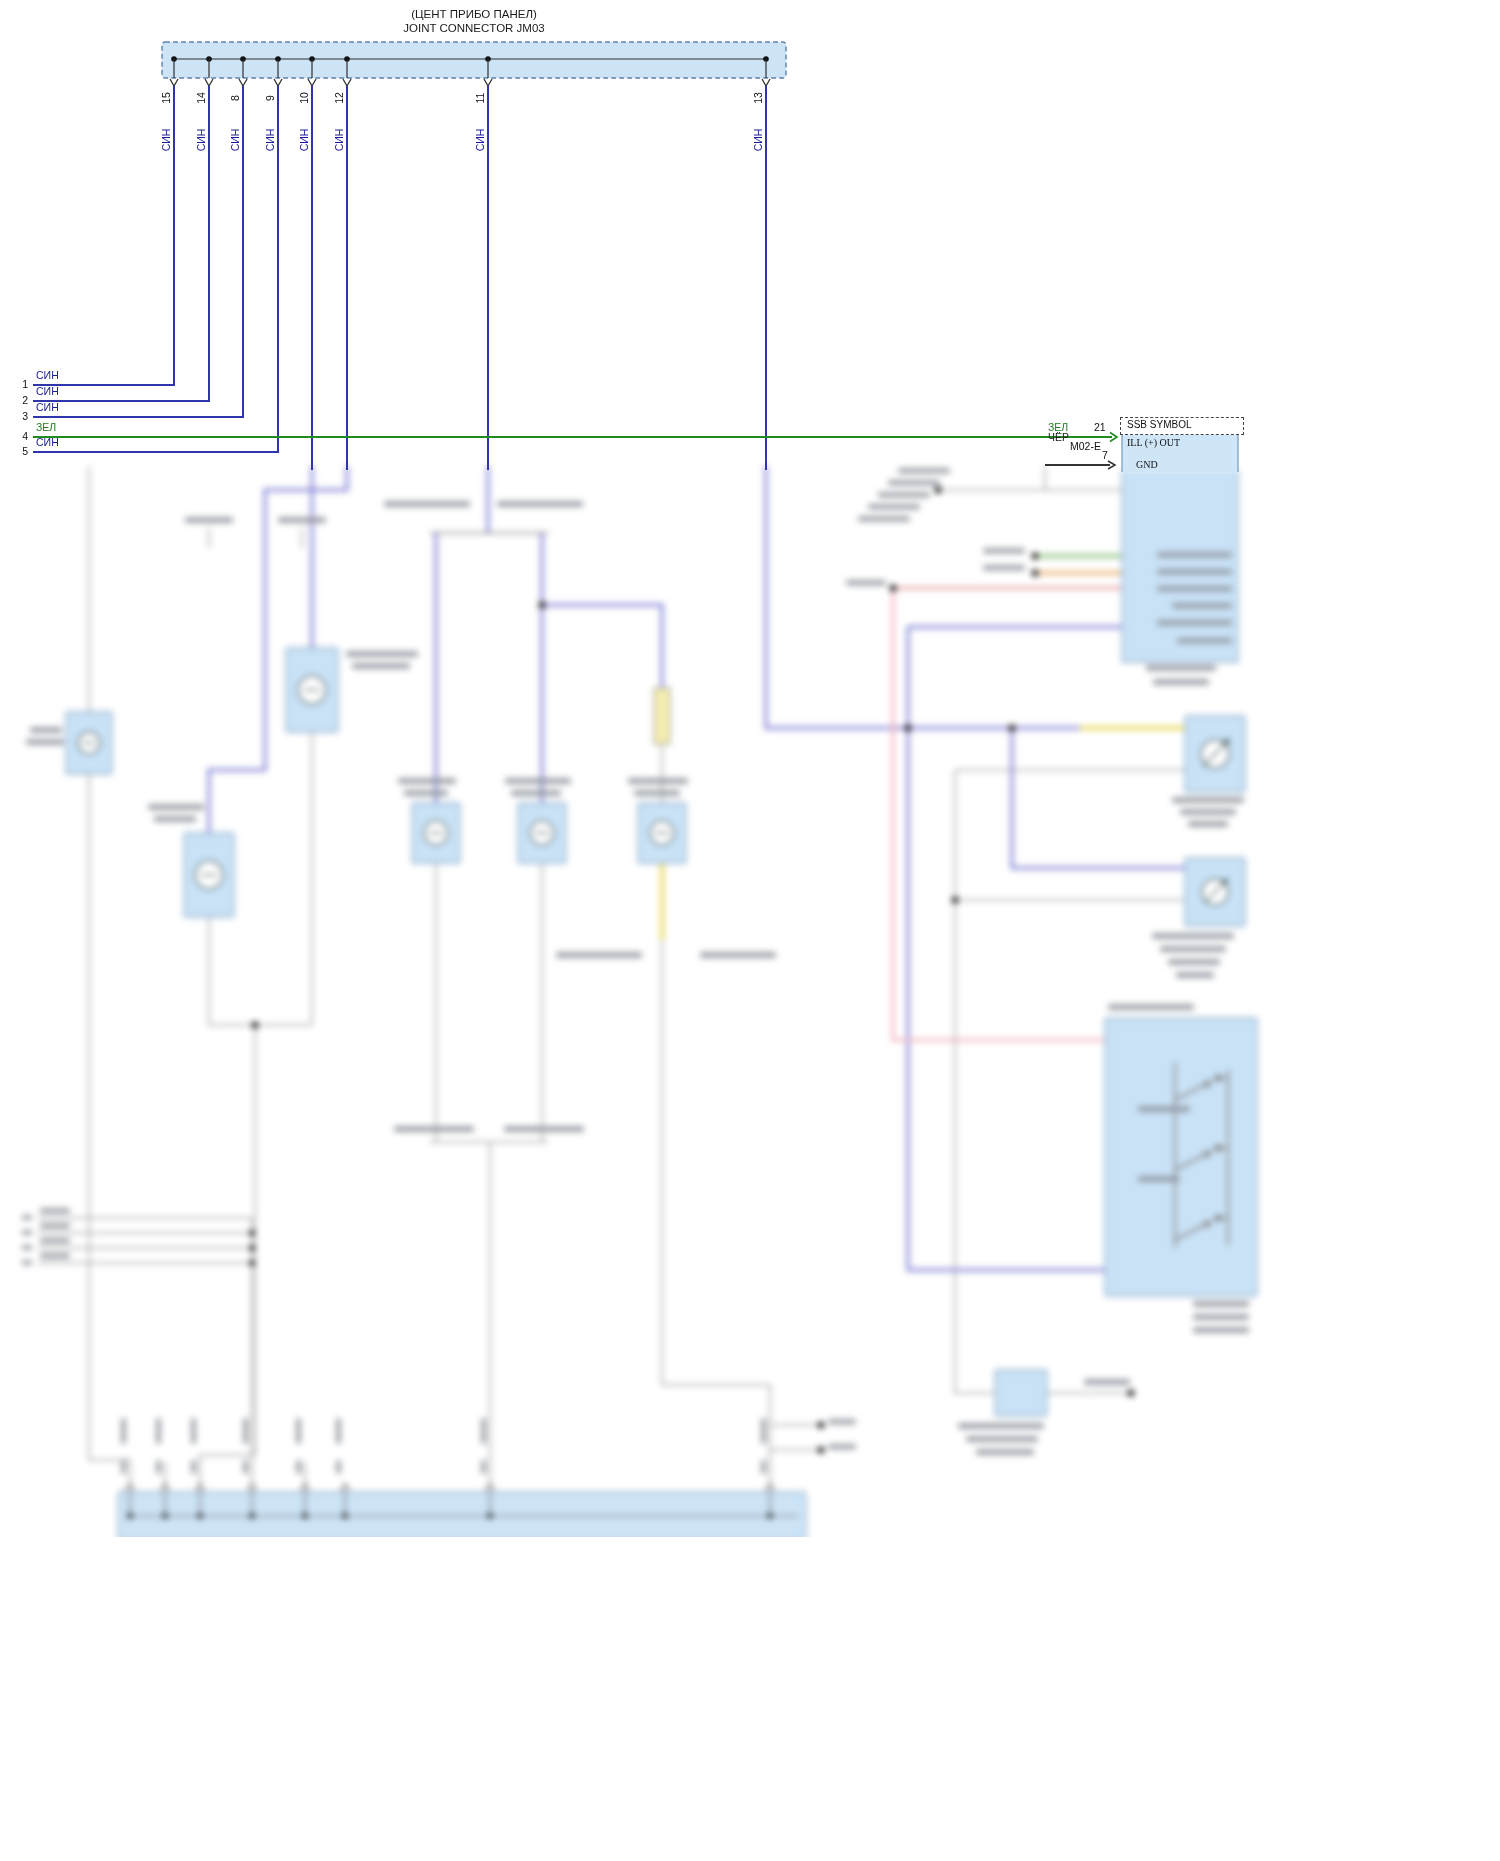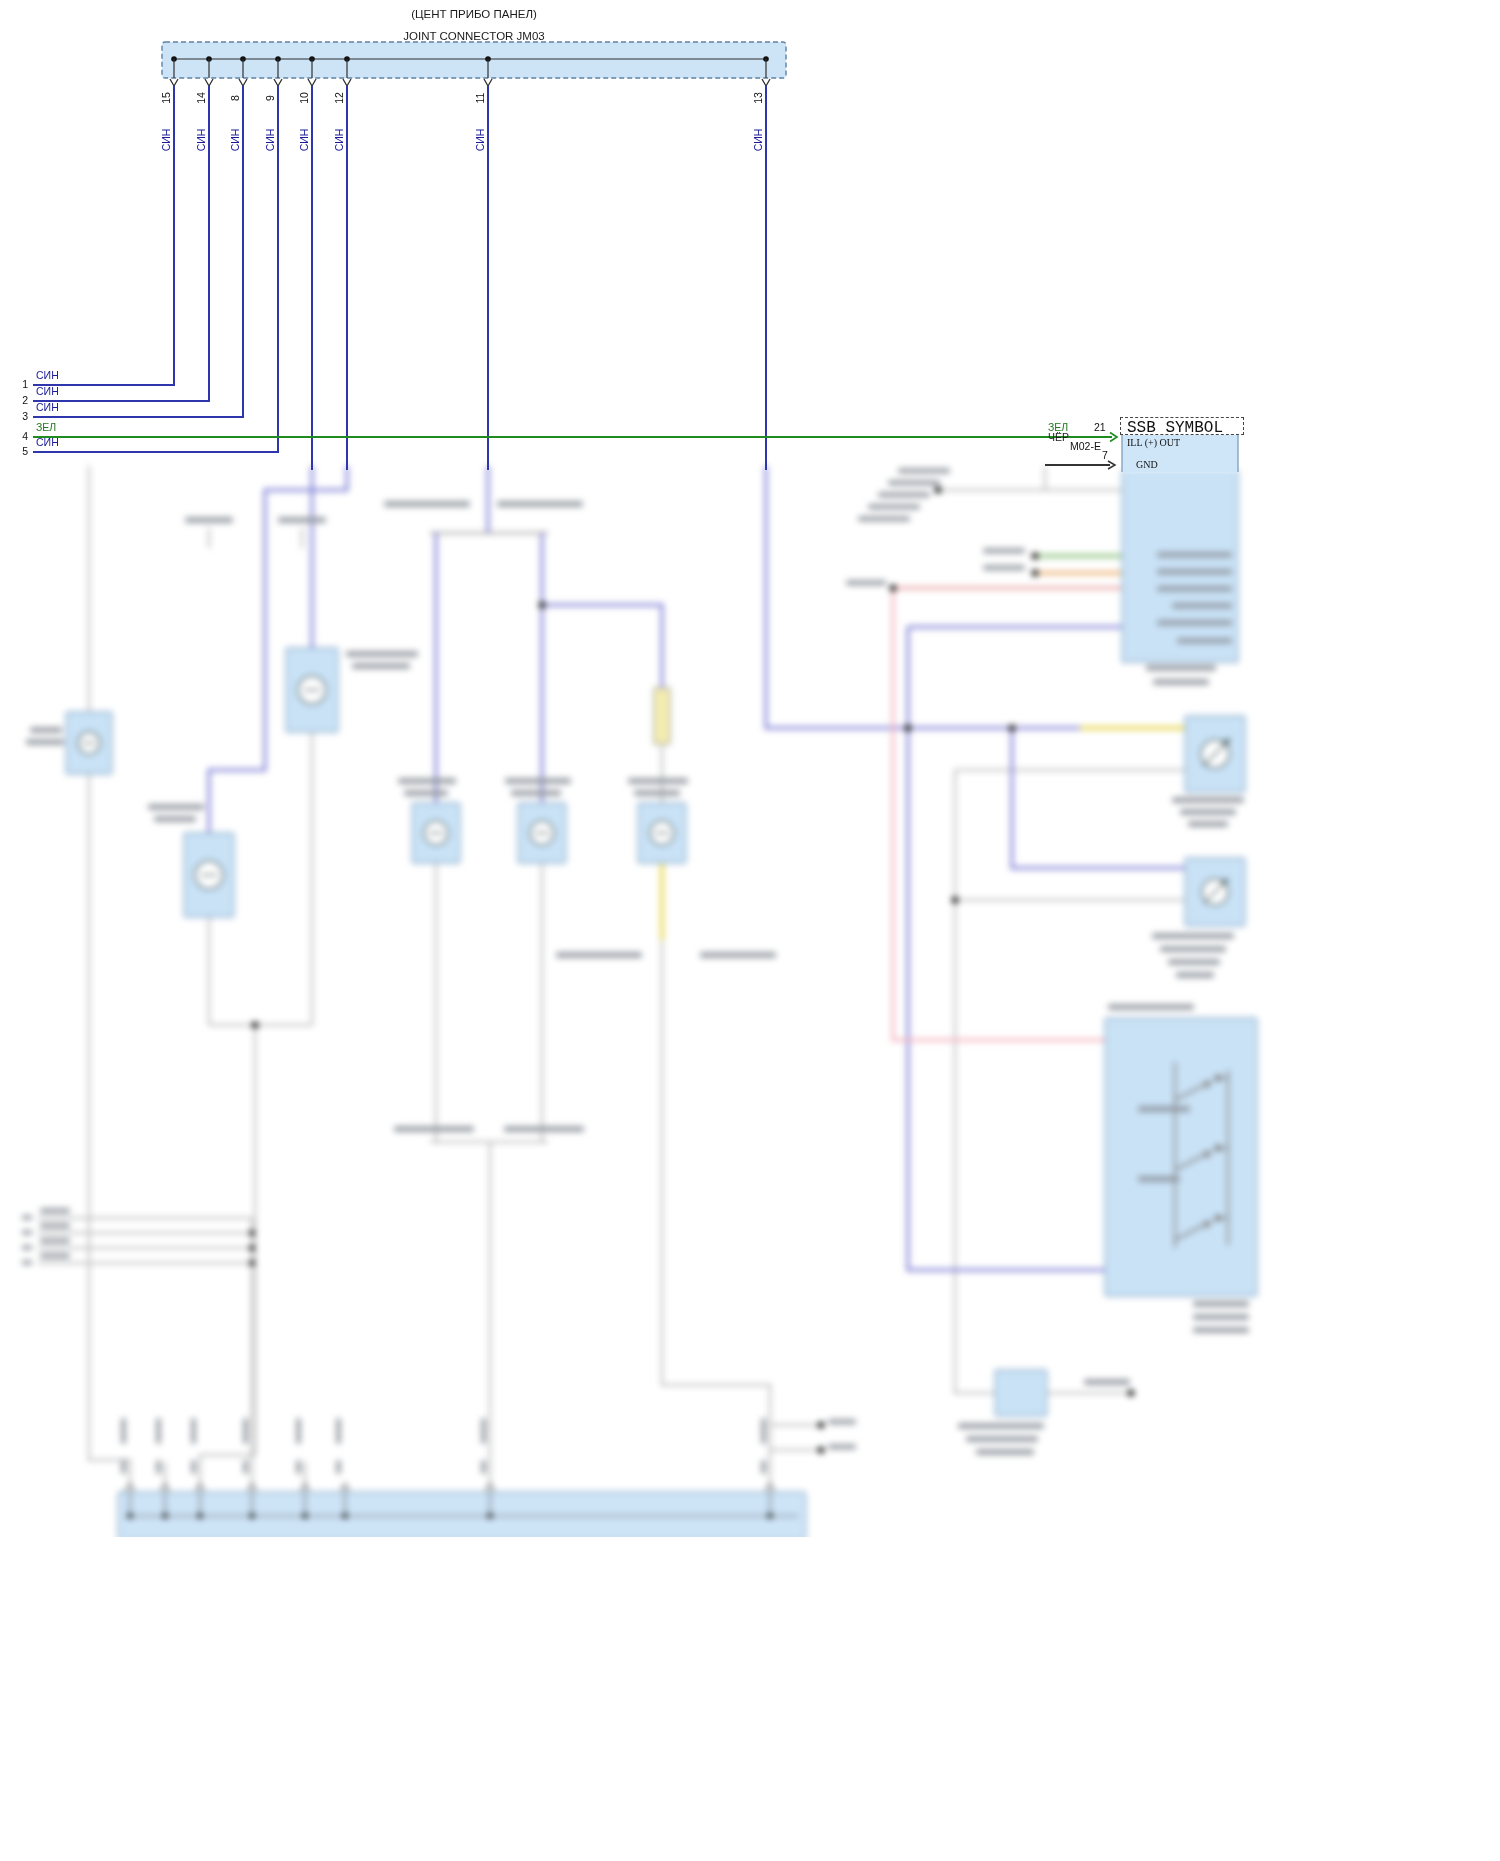--- a/index.html
+++ b/index.html
@@ -13,21 +13,21 @@
   .lbl{position:absolute;font-size:10.5px;color:#111;white-space:nowrap;z-index:3;line-height:12px;}
   .v-label{position:absolute;font-size:10.5px;white-space:nowrap;z-index:3;
            transform:translate(-50%,-50%) rotate(-90deg);line-height:11px;}
   .c-blue{color:#1b1b99;}
   .c-green{color:#1e7a1e;}
   .c-black{color:#222;}
   .title{position:absolute;left:324px;width:300px;text-align:center;font-size:11.5px;color:#1a1a1a;z-index:3;}
   .num{font-size:10.5px;color:#111;}
   .ssbbox{position:absolute;left:1120px;top:417px;width:122px;height:16px;background:#fff;
           border:1.2px dashed #444;z-index:3;}
-  .ssbbox span{position:absolute;left:6px;top:1px;font-size:16px;color:#111;white-space:nowrap;font-family:Liberation Mono, monospace;}
+  .ssbbox span{position:absolute;left:6px;top:1px;font-size:10px;color:#111;white-space:nowrap;}
   .modtext{position:absolute;font-size:10px;color:#111;white-space:nowrap;z-index:4;font-family:Liberation Serif, serif;}
 </style>
 </head>
 <body>
 
 <div id="stage">
 
   <div class="blurwrap">
   <svg width="1500" height="1861" viewBox="0 0 1500 1861">
 
@@ -341,21 +341,21 @@
       <polyline points="1108,461 1115,465 1108,469" stroke-width="1.5"></polyline>
     </g>
 
     <g>
       <rect x="1122" y="432" width="116" height="40" fill="#cfe6f8" stroke="none"></rect>
       <path d="M1122,472 V432 H1238 V472" fill="none" stroke="#85a5c4" stroke-width="1.4"></path>
     </g>
   </svg>
 
   <div class="title" style="top:8px">(ЦЕНТ ПРИБО ПАНЕЛ)</div>
-  <div class="title" style="top:30px">JOINT CONNECTOR JM03</div>
+  <div class="title" style="top:22px">JOINT CONNECTOR JM03</div>
 
   <div class="v-label num" style="left:166px;top:98px">15</div>
   <div class="v-label num" style="left:201px;top:98px">14</div>
   <div class="v-label num" style="left:235px;top:98px">8</div>
   <div class="v-label num" style="left:270px;top:98px">9</div>
   <div class="v-label num" style="left:304px;top:98px">10</div>
   <div class="v-label num" style="left:339px;top:98px">12</div>
   <div class="v-label num" style="left:480px;top:98px">11</div>
   <div class="v-label num" style="left:758px;top:98px">13</div>
 

